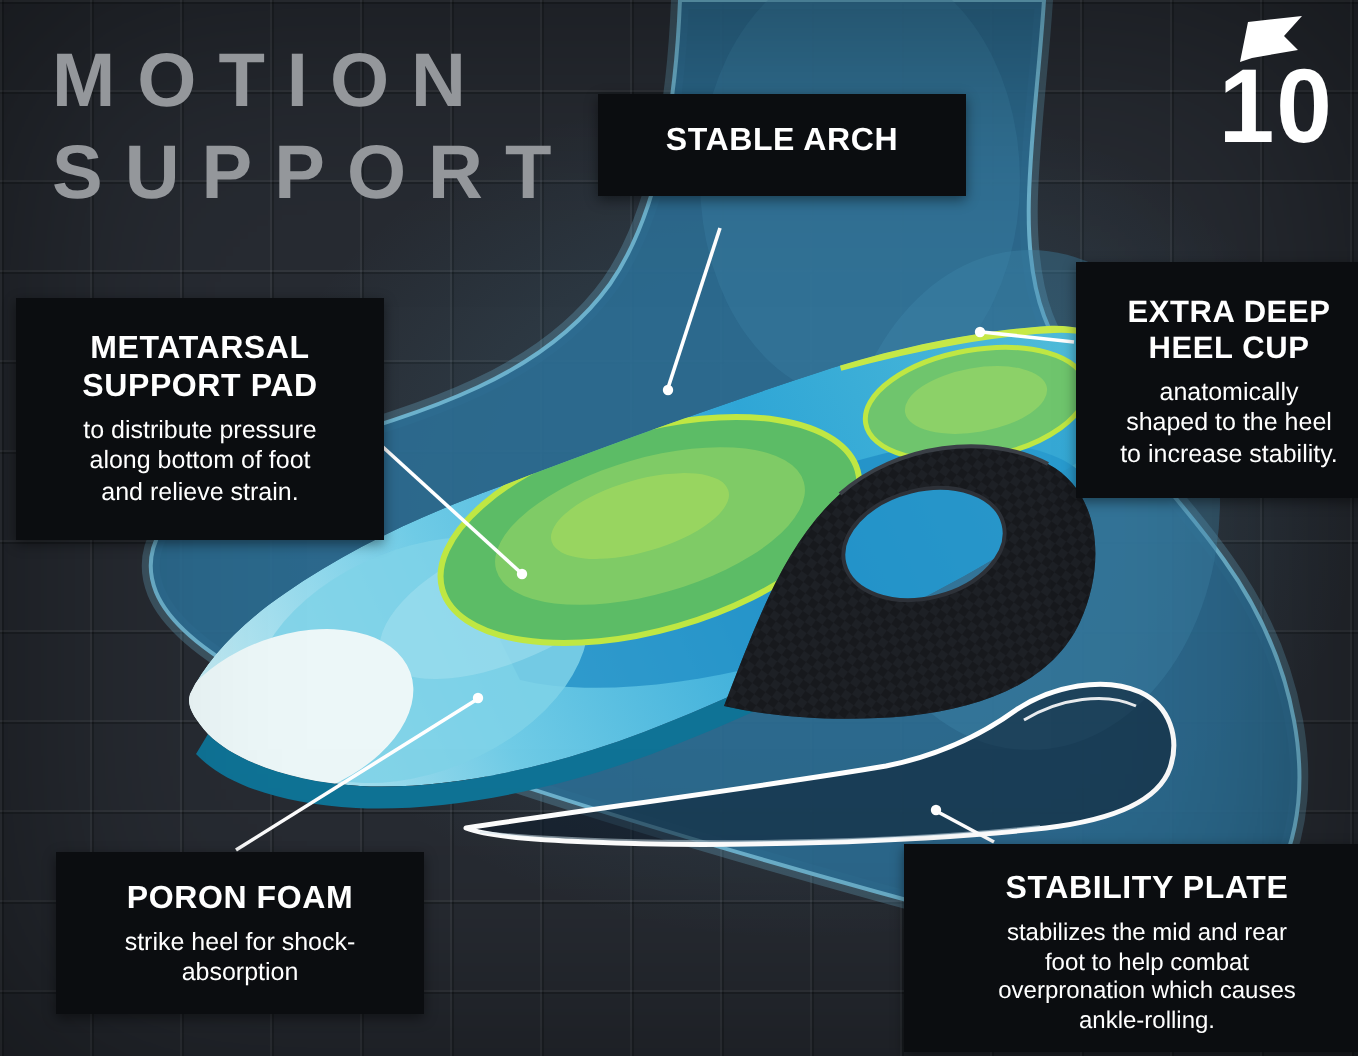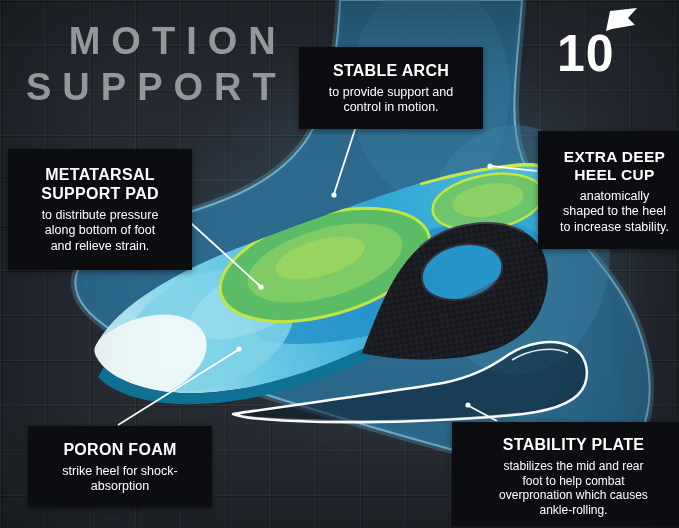--- a/index.html
+++ b/index.html
@@ -12,24 +12,24 @@
       linear-gradient(90deg, rgba(255,255,255,0.05) 1px, transparent 1px),
       linear-gradient(rgba(0,0,0,0.22) 1px, transparent 1px),
       linear-gradient(90deg, rgba(0,0,0,0.22) 1px, transparent 1px);
     background-size:45px 45px,45px 45px,45px 45px,45px 45px;
     background-position:0 0,0 0,1px 1px,1px 1px;
   }
   .vignette{position:absolute;inset:0;box-shadow:inset 0 0 130px rgba(0,0,0,0.5);pointer-events:none;z-index:2;}
   svg.scene{position:absolute;left:0;top:0;z-index:1;}
 
   .page-title{position:absolute;left:26px;top:18px;z-index:3;color:#94979b;
-    font-size:38px;font-weight:600;letter-spacing:11px;line-height:1.22;text-align:right;}
+    font-size:38px;font-weight:600;letter-spacing:11px;line-height:1.22;}
   .page-title span{display:block;}
 
-  .brand{position:absolute;top:6px;right:26px;width:96px;z-index:3;color:#ffffff;text-align:left;}
+  .brand{position:absolute;top:6px;right:12px;width:96px;z-index:3;color:#ffffff;text-align:right;}
   .brand .flag{position:relative;left:16px;top:2px;display:block;margin:0 auto;}
   .brand .num{font-size:50px;font-weight:800;line-height:0.92;letter-spacing:1px;transform:scaleY(1.05);}
   .brand .word{font-size:14px;font-weight:700;letter-spacing:1.6px;margin-top:3px;}
 
   .callout{position:absolute;background:#0b0d10;color:#ffffff;text-align:center;z-index:3;
     box-shadow:0 2px 6px rgba(0,0,0,0.45);}
   .callout h3{margin:4px;font-size:16px;font-weight:700;letter-spacing:0.3px;line-height:1.18;}
   .callout p{margin:3px 0 0 0;font-size:12.5px;line-height:1.24;}
 
   .co-stable-arch{left:299px;top:47px;width:168px;padding:11px 8px 13px;}
@@ -142,21 +142,20 @@
 
   <div class="brand">
     <svg class="flag" width="34" height="24" viewBox="0 0 34 24">
       <polygon points="2,23 6,3 33,0 24,10 31,17 8,21" fill="#ffffff"></polygon>
     </svg>
     <div class="num">10</div>
   </div>
 
   <div class="callout co-stable-arch">
     <h3>STABLE ARCH</h3>
-    <p>to provide support and control in motion.</p>
   </div>
 
   <div class="callout co-metatarsal">
     <h3>METATARSAL SUPPORT PAD</h3>
     <p>to distribute pressure along bottom of foot and relieve strain.</p>
   </div>
 
   <div class="callout co-heel-cup">
     <h3>EXTRA DEEP HEEL CUP</h3>
     <p>anatomically shaped to the heel to increase stability.</p>

